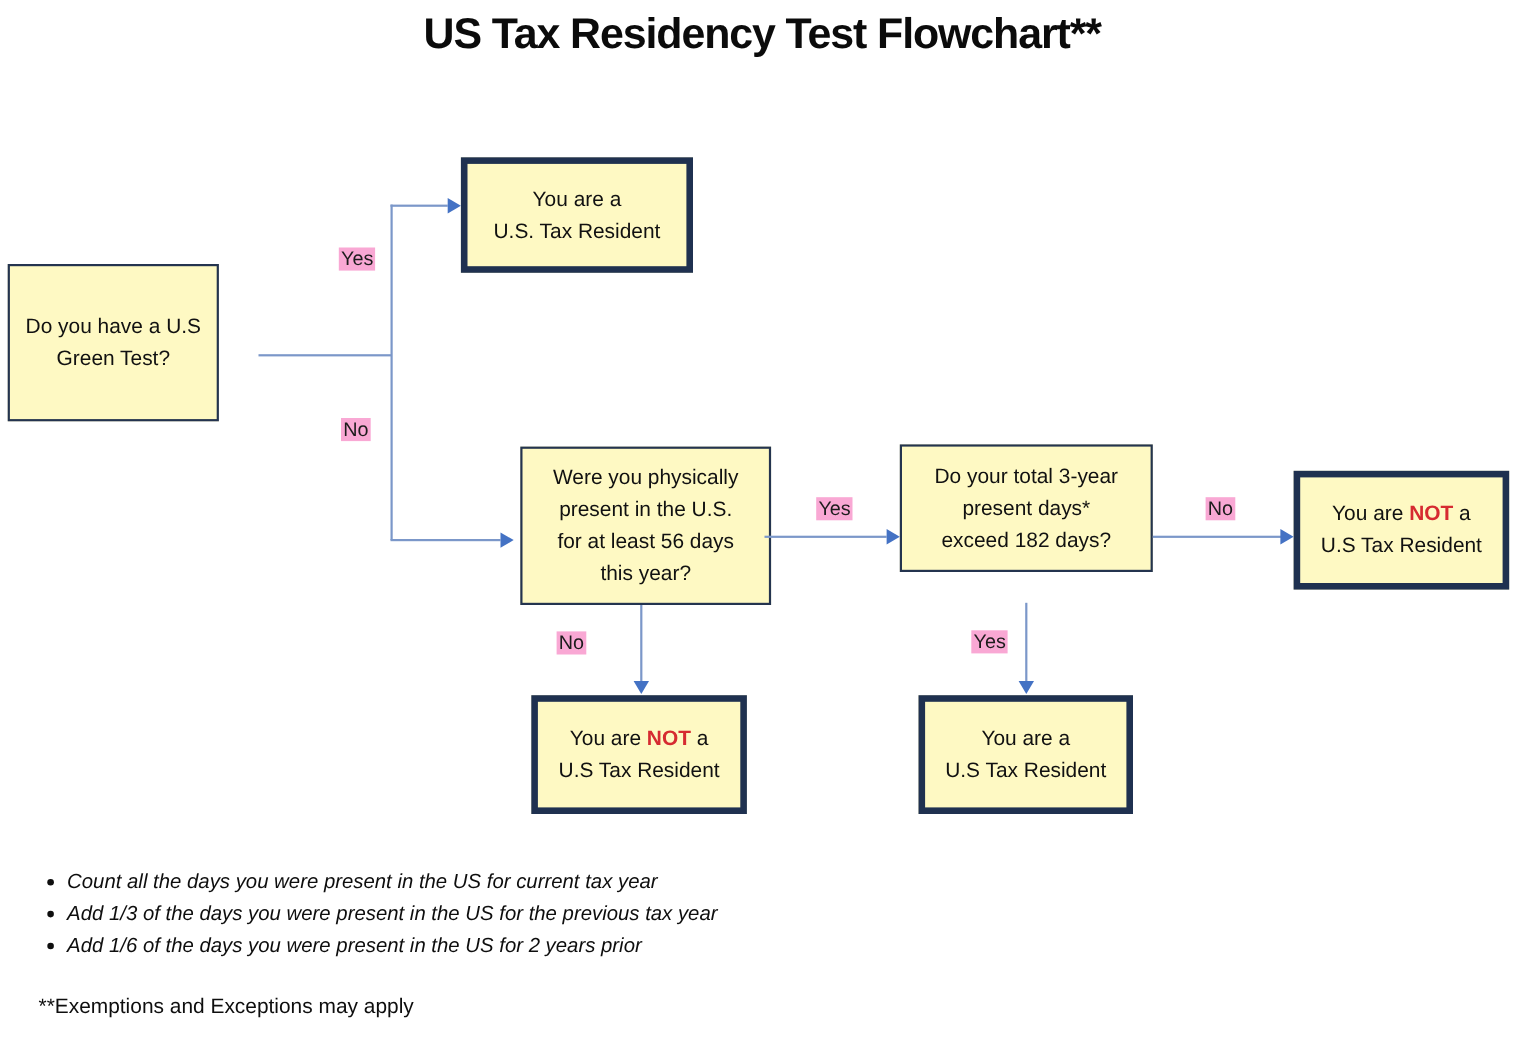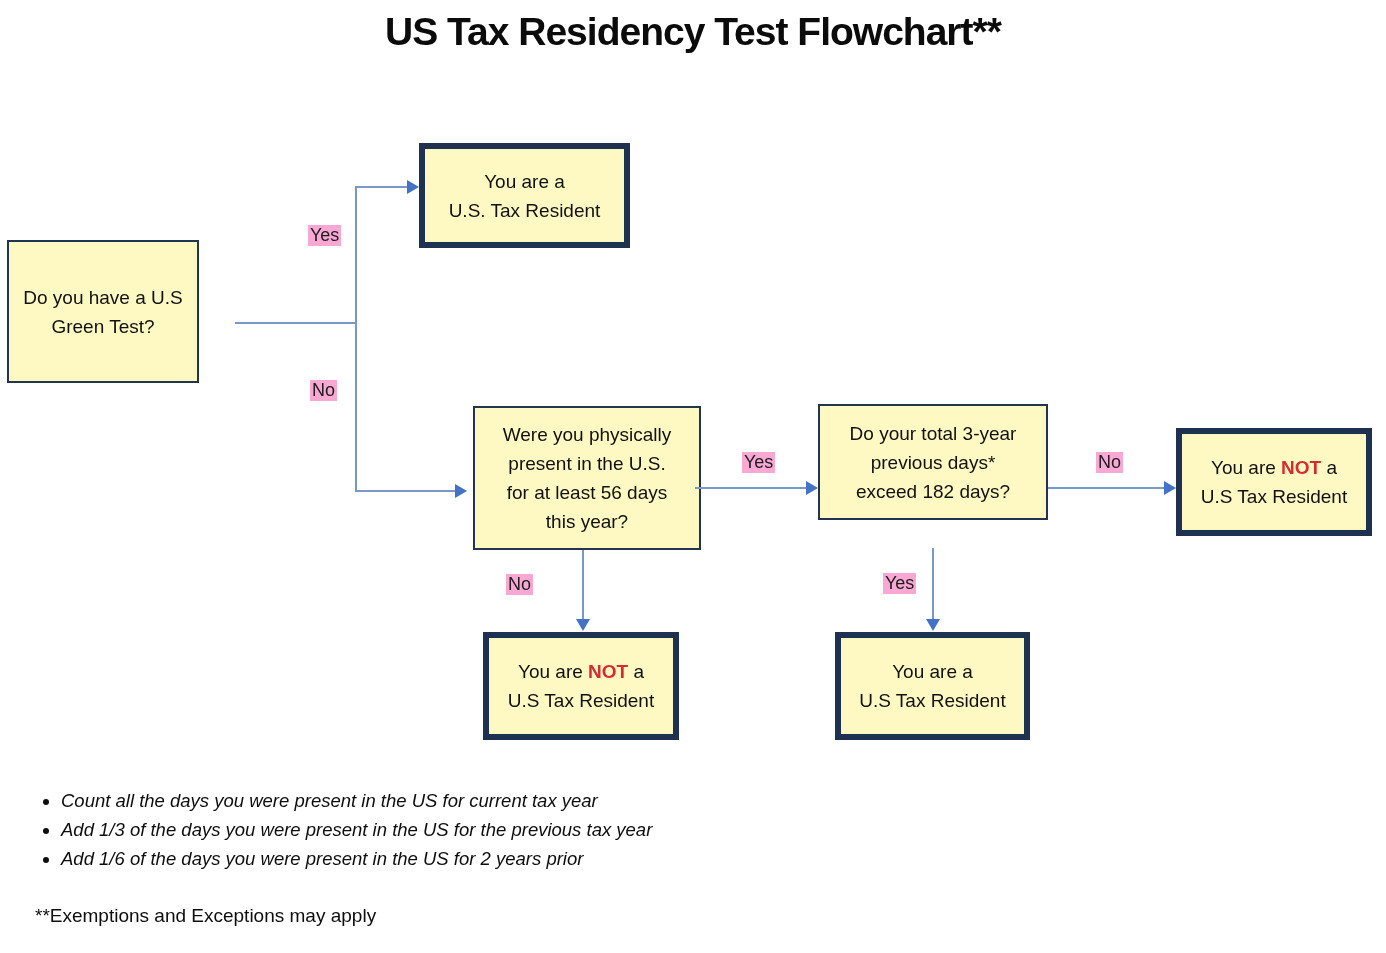--- a/index.html
+++ b/index.html
@@ -116,21 +116,21 @@
 
   <div class="node thin" style="left:473px; top:406px; width:228px; height:144px;">
     <div>Were you physically</div>
     <div>present in the U.S.</div>
     <div>for at least 56 days</div>
     <div>this year?</div>
   </div>
 
   <div class="node thin" style="left:818px; top:404px; width:230px; height:116px;">
     <div>Do your total 3-year</div>
-    <div>previous days*</div>
+    <div>present days*</div>
     <div>exceed 182 days?</div>
   </div>
 
   <div class="node thick" style="left:1176px; top:428px; width:196px; height:108px;">
     <div><span>You are </span><span class="red">NOT</span><span> a</span></div>
     <div>U.S Tax Resident</div>
   </div>
 
   <div class="node thick" style="left:483px; top:632px; width:196px; height:108px;">
     <div><span>You are </span><span class="red">NOT</span><span> a</span></div>

